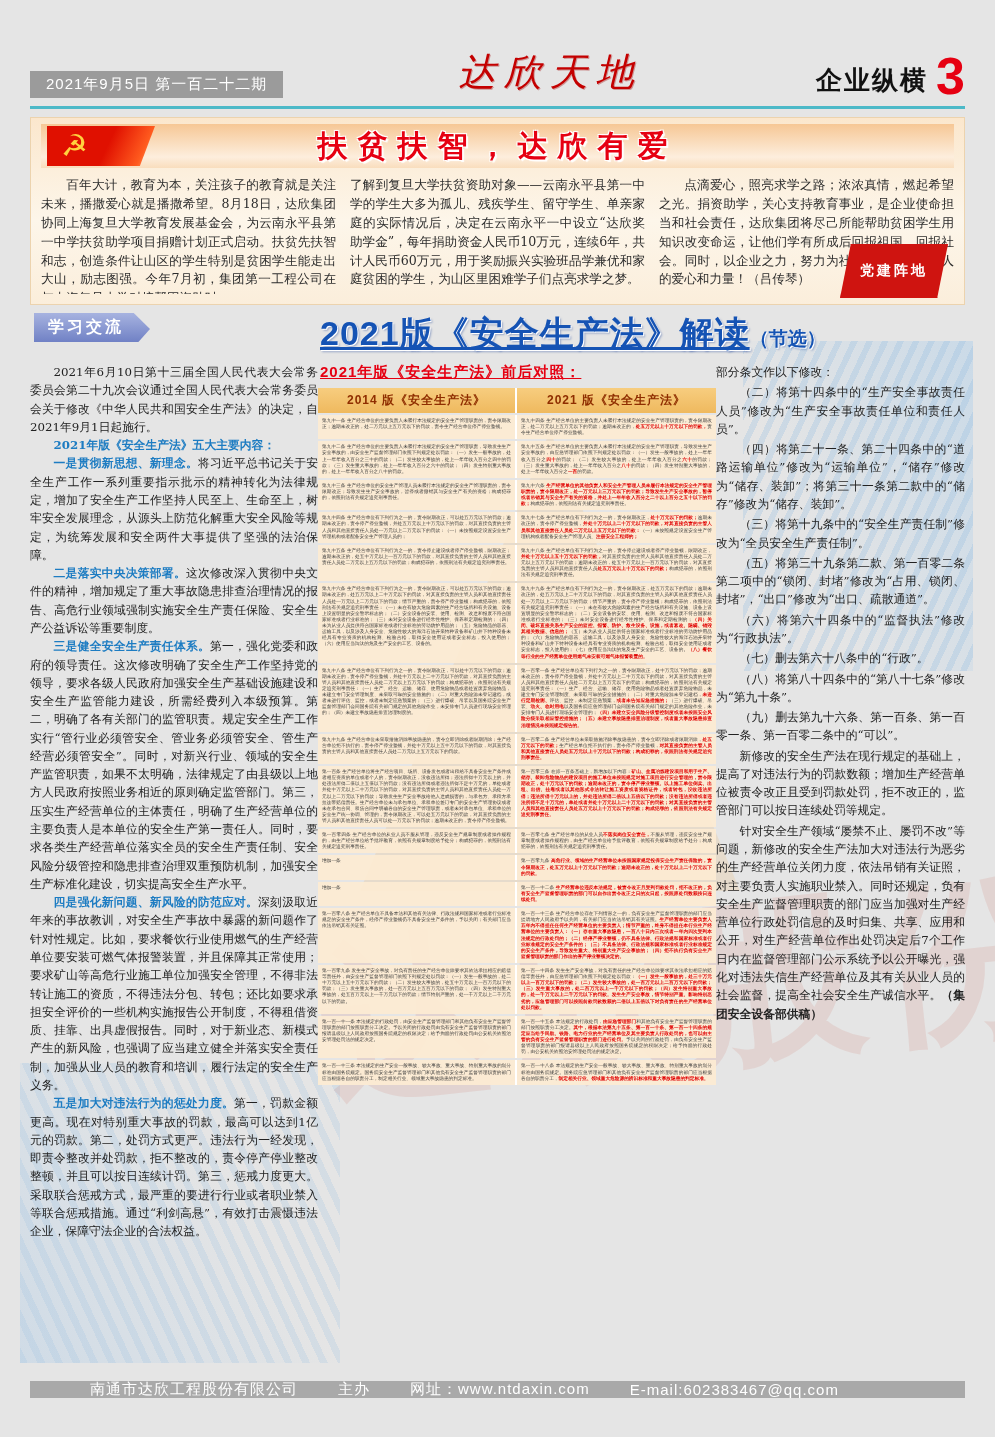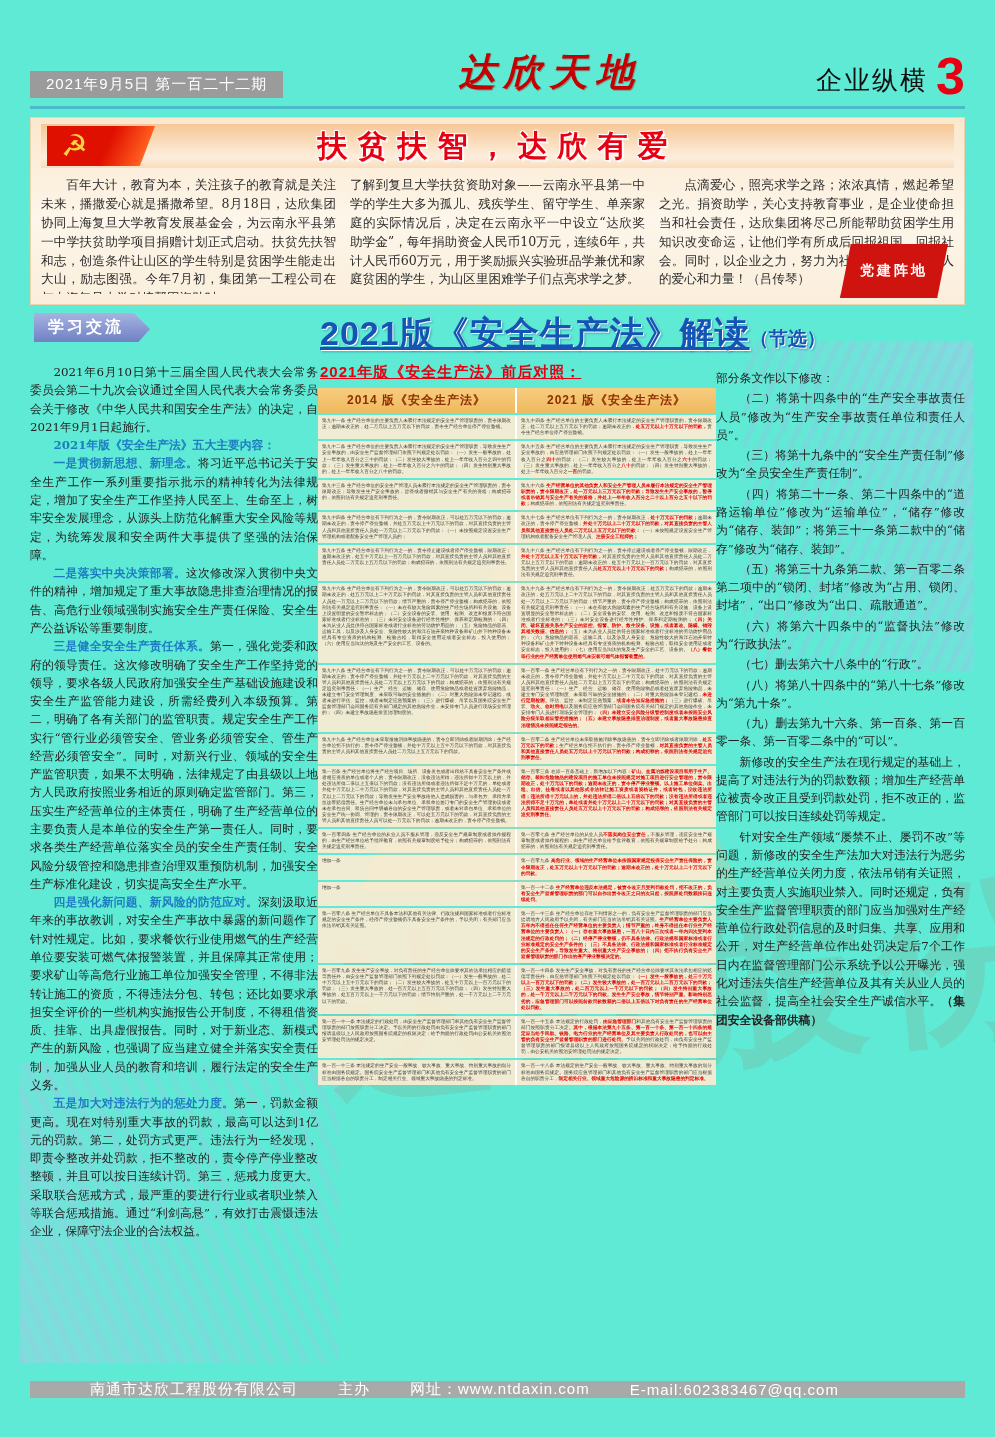--- a/index.html
+++ b/index.html
@@ -1,27 +1,27 @@
 <!DOCTYPE html>
 <html><head>
 <meta charset="utf-8">
 <style>
   html,body{margin:0;padding:0;background:#ffffff;}
-  .page{position:relative;width:995px;height:1437px;overflow:hidden;background:#5eead4;
+  .page{position:relative;width:995px;height:1437px;overflow:hidden;background:#e5e5e5;
         font-family:"DejaVu Serif","Liberation Serif",serif;box-sizing:border-box;
         padding:52px 30px 0 30px;}
   
   .hdr{display:flex;align-items:flex-end;justify-content:space-between;height:46px;}
   .date-box{background:#9b9b9b;color:#fff;font-size:15px;padding:4px 16px;
             font-family:"Liberation Sans",sans-serif;letter-spacing:1px;}
-  .masthead{color:#c40000;font-size:38px;font-weight:bold;font-style:italic;
+  .masthead{color:#c40000;font-size:38px;font-weight:normal;font-style:italic;
             letter-spacing:8px;font-family:"DejaVu Serif",serif;
             text-shadow:1px 1px 0 rgba(160,0,0,.35);}
   .sect{display:flex;align-items:flex-end;gap:8px;}
-  .sect-name{font-size:26px;font-weight:normal;color:#111;letter-spacing:2px;}
+  .sect-name{font-size:26px;font-weight:bold;color:#111;letter-spacing:2px;}
   .sect-num{font-size:52px;line-height:.85;font-weight:bold;color:#e60012;
             font-family:"Liberation Sans",sans-serif;}
   .rule{height:3px;background:#4cb9c8;margin:8px 0 8px 0;}
   
   .top-art{position:relative;border:1px solid #ecd3ae;background:linear-gradient(180deg,#fbe7cd,#fdf6ea 55%,#fbeedb);
            padding:6px 10px 30px 10px;height:188px;box-sizing:border-box;}
   .banner{position:relative;height:44px;background:linear-gradient(180deg,#f6c795,#fdeedd 75%,#f9ddbd);
           display:flex;align-items:center;}
   .flag{position:absolute;left:6px;top:2px;width:108px;height:40px;
         background:linear-gradient(115deg,#e01000 55%,#ff5a1e 85%,#ffb37a);
@@ -64,21 +64,21 @@
      text-shadow:1px 1px 0 #fff,2px 2px 2px rgba(21,60,150,.35);}
   .main-title .t1{font-size:34px;letter-spacing:1px;text-decoration:underline;}
   .main-title .t2{font-size:19px;}
   .cols{display:flex;height:1008px;position:relative;z-index:1;}
   .lcol{width:288px;flex:none;font-size:11.8px;line-height:1.55;color:#222;text-align:justify;overflow:hidden;}
   .lcol p{margin:0;text-indent:2em;}
   .lcol .lead{color:#1d7cc2;font-weight:bold;}
   .mcol{width:398px;flex:none;overflow:hidden;}
   .rcol{flex:1;font-size:11.8px;line-height:1.55;color:#222;text-align:justify;overflow:hidden;}
   .rcol p{margin:0 0 2px 0;text-indent:2em;}
-  .rcol p.noindent{text-indent:0;margin-top:6px;}
+  .rcol p.noindent{text-indent:0;}
   .rcol .byline{font-weight:bold;}
   .cmp-head{color:#e60012;font-weight:bold;font-size:15px;margin:0 0 4px 2px;
      font-family:"Liberation Sans",sans-serif;letter-spacing:1px;text-decoration:underline;}
   table.cmp{border-collapse:separate;border-spacing:0 2px;width:100%;}
   table.cmp th{background:linear-gradient(180deg,#f7cd7f,#efb95e);color:#8f2e00;
      font-size:12px;padding:4px 14px;font-family:"Liberation Sans",sans-serif;letter-spacing:1px;}
   table.cmp th:first-child{border-right:2px solid #fff;}
   table.cmp td{vertical-align:top;background:rgba(253,236,211,.92);padding:3px 4px;
      font-size:4.7px;line-height:1.3;color:#3a3a3a;text-align:justify;width:50%;}
   table.cmp td:first-child{border-right:2px solid #fff;}
@@ -219,22 +219,22 @@
               <tr>
                 <td>第一百一十三条 本法规定的生产安全一般事故、较大事故、重大事故、特别重大事故的划分标准由国务院规定。国务院安全生产监督管理部门和其他负有安全生产监督管理职责的部门应当根据各自的职责分工，制定相关行业、领域重大事故隐患的判定标准。</td>
                 <td><span>第一百一十八条 本法规定的生产安全一般事故、较大事故、重大事故、特别重大事故的划分标准由国务院规定。国务院应急管理部门和其他负有安全生产监督管理职责的部门应当根据各自的职责分工，</span><span class="red">制定相关行业、领域重大危险源的辨识标准和重大事故隐患的判定标准。</span></td>
               </tr>
             </tbody>
         </table>
       </div>
       <div class="rcol">
           <p class="noindent">部分条文作以下修改：</p>
           <p>（二）将第十四条中的“生产安全事故责任人员”修改为“生产安全事故责任单位和责任人员”。</p>
+          <p>（四）将第二十一条、第二十四条中的“道路运输单位”修改为“运输单位”，“储存”修改为“储存、装卸”；将第三十一条第二款中的“储存”修改为“储存、装卸”。</p>
           <p>（三）将第十九条中的“安全生产责任制”修改为“全员安全生产责任制”。</p>
-          <p>（四）将第二十一条、第二十四条中的“道路运输单位”修改为“运输单位”，“储存”修改为“储存、装卸”；将第三十一条第二款中的“储存”修改为“储存、装卸”。</p>
           <p>（五）将第三十九条第二款、第一百零二条第二项中的“锁闭、封堵”修改为“占用、锁闭、封堵”，“出口”修改为“出口、疏散通道”。</p>
           <p>（六）将第六十四条中的“监督执法”修改为“行政执法”。</p>
           <p>（七）删去第六十八条中的“行政”。</p>
           <p>（八）将第八十四条中的“第八十七条”修改为“第九十条”。</p>
           <p>（九）删去第九十六条、第一百条、第一百零一条、第一百零二条中的“可以”。</p>
           <p>新修改的安全生产法在现行规定的基础上，提高了对违法行为的罚款数额；增加生产经营单位被责令改正且受到罚款处罚，拒不改正的，监管部门可以按日连续处罚等规定。</p>
           <p>针对安全生产领域“屡禁不止、屡罚不改”等问题，新修改的安全生产法加大对违法行为恶劣的生产经营单位关闭力度，依法吊销有关证照，对主要负责人实施职业禁入。同时还规定，负有安全生产监督管理职责的部门应当加强对生产经营单位行政处罚信息的及时归集、共享、应用和公开，对生产经营单位作出处罚决定后7个工作日内在监督管理部门公示系统予以公开曝光，强化对违法失信生产经营单位及其有关从业人员的社会监督，提高全社会安全生产诚信水平。<span class="byline">（集团安全设备部供稿）</span></p>
         </div>
     </div>
   </div>

